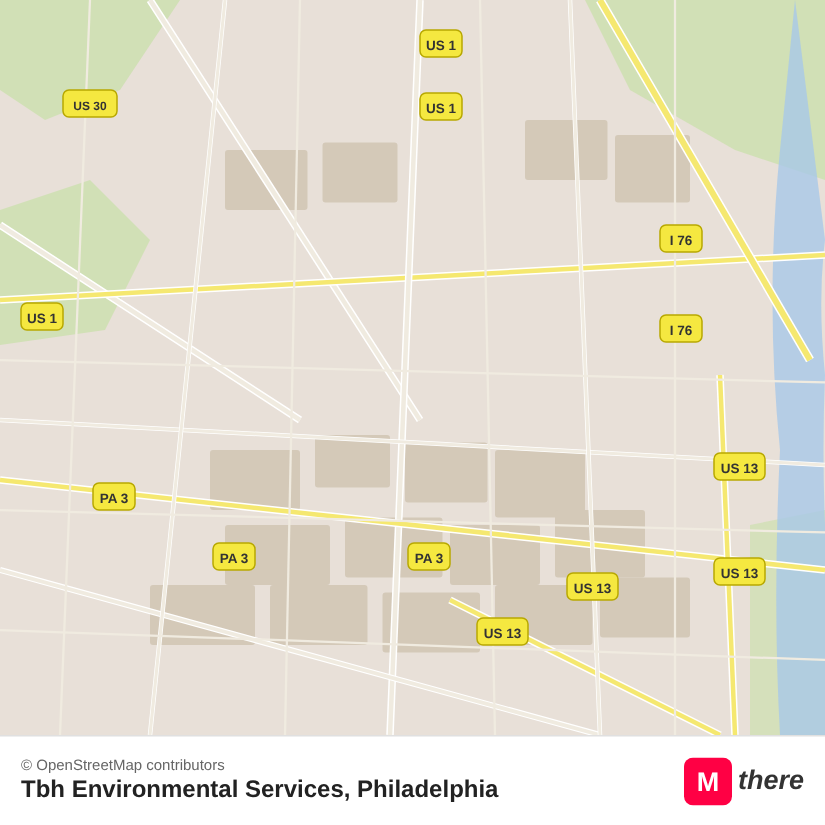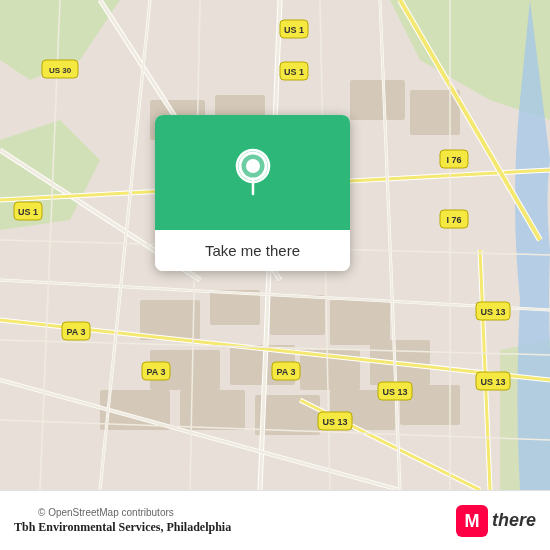--- a/index.html
+++ b/index.html
@@ -83,28 +83,26 @@
 
     #bottom-left {
       display: flex;
       flex-direction: column;
     }
 
     #osm-credit {
       font-size: 10px;
       color: #666;
       margin-bottom: 2px;
-      margin-left: 24px;
     }
 
     #location-name {
-      font-size: 12px;
+      font-size: 16px;
       font-weight: 600;
       color: #222;
-      font-family: Liberation Serif, serif;
     }
 
     #moovit-logo {
       display: flex;
       align-items: center;
       gap: 4px;
     }
 
     #moovit-icon {
       width: 32px;
@@ -232,36 +230,20 @@
     <text x="286" y="375" text-anchor="middle" font-size="9" font-weight="bold" fill="#333">PA 3</text>
 
     <rect x="318" y="412" width="34" height="18" rx="4" fill="#f5e840" stroke="#b8a800" stroke-width="1"></rect>
     <text x="335" y="425" text-anchor="middle" font-size="9" font-weight="bold" fill="#333">US 13</text>
 
     <rect x="378" y="382" width="34" height="18" rx="4" fill="#f5e840" stroke="#b8a800" stroke-width="1"></rect>
     <text x="395" y="395" text-anchor="middle" font-size="9" font-weight="bold" fill="#333">US 13</text>
 
   </svg>
 
-  <div id="popup-card">
-    <div id="popup-green-area">
-
-      <svg id="map-pin-icon" viewBox="0 0 40 50" xmlns="http://www.w3.org/2000/svg">
-        <circle cx="20" cy="18" r="16" fill="white" opacity="0.3"></circle>
-        <circle cx="20" cy="18" r="16" fill="none" stroke="white" stroke-width="2.5"></circle>
-        <circle cx="20" cy="18" r="7" fill="white"></circle>
-        <path d="M20 34 L12 20 Q8 8 20 4 Q32 8 28 20 Z" fill="none"></path>
-
-        <ellipse cx="20" cy="18" rx="13" ry="13" fill="none" stroke="white" stroke-width="3"></ellipse>
-        <circle cx="20" cy="18" r="5" fill="white"></circle>
-        <line x1="20" y1="31" x2="20" y2="46" stroke="white" stroke-width="2.5" stroke-linecap="round"></line>
-      </svg>
-    </div>
-    <button id="popup-button">Take me there</button>
-  </div>
 </div>
 
 <div id="bottom-bar">
   <div id="bottom-left">
     <span id="osm-credit">© OpenStreetMap contributors</span>
     <span id="location-name">Tbh Environmental Services, Philadelphia</span>
   </div>
   <div id="moovit-logo">
 
     <svg id="moovit-icon" viewBox="0 0 32 32" xmlns="http://www.w3.org/2000/svg">

